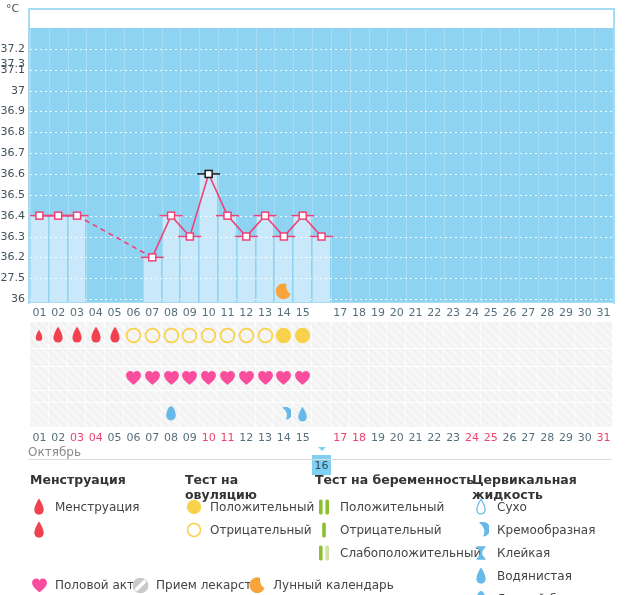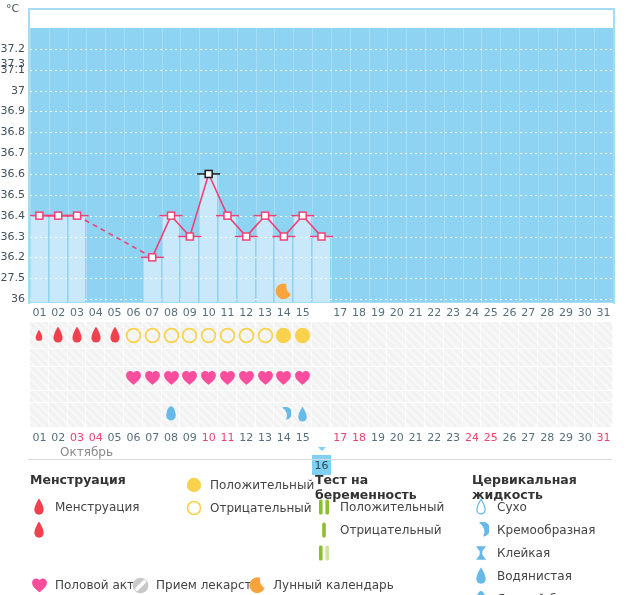--- a/index.html
+++ b/index.html
@@ -21,21 +21,21 @@
   #day-row-1,#day-row-2{left:30px;width:583px;height:19px;background:#fff;}
   #day-row-1{top:303px;}
   #day-row-2{top:427px;height:20px;}
   #icon-grid{left:30px;top:322px;width:583px;height:105px;background:#f7f7f7;
      background-image:repeating-linear-gradient(45deg,rgba(0,0,0,.018) 0 3px,transparent 3px 6px),
        repeating-linear-gradient(90deg,transparent 0 17.806px,#fff 17.806px 18.806px);}
   .rowline{position:absolute;left:0;width:583px;height:1px;background:#fff;}
   .icon-cell{position:absolute;display:flex;align-items:center;justify-content:center;}
   #today-notch{width:0;height:0;border-left:4px solid transparent;border-right:4px solid transparent;
      border-top:4px solid #7fd0f2;}
-  #month-label{left:28px;top:445px;font-size:12px;color:#8a8a8a;margin-left:32px;}
+  #month-label{left:28px;top:445px;font-size:12px;color:#8a8a8a;}
   #divider{left:28px;top:459px;width:584px;height:1px;background:#dcdcdc;}
   .lg-col{position:absolute;top:472px;}
   .lg-head{font-size:12.5px;font-weight:bold;color:#333;height:22px;}
   .lg-item{display:flex;align-items:center;height:21px;margin-top:2px;}
   .lg-ico{width:18px;display:flex;justify-content:center;margin-right:7px;}
   .lg-lab{font-size:12px;color:#444;white-space:nowrap;}
   .ft-item{position:absolute;top:576px;display:flex;align-items:center;height:18px;}
 </style>
 </head>
 <body>
@@ -349,20 +349,21 @@
         </div>
         <div class="lg-item">
           <div class="lg-ico">
             <svg width="16" height="18" viewBox="0 0 16 20" xmlns="http://www.w3.org/2000/svg">
               <path d="M8 .6C8 .6 2.8 8 2.8 13.4a5.2 5.2 0 0 0 10.4 0C13.2 8 8 .6 8 .6Z" fill="#f2414e"></path>
             </svg>
           </div>
         </div>
       </div>
       <div class="lg-col" style="left: 185px;">
+        <div class="lg-head">Тест на овуляцию</div>
         <div class="lg-item">
           <div class="lg-ico">
             <svg width="16" height="16" viewBox="0 0 16 16" xmlns="http://www.w3.org/2000/svg">
               <circle cx="8" cy="8" r="7.2" fill="#f9d24b"></circle>
             </svg>
           </div>
           <div class="lg-lab">Положительный</div>
         </div>
         <div class="lg-item">
           <div class="lg-ico">
@@ -392,20 +393,21 @@
           </div>
           <div class="lg-lab">Отрицательный</div>
         </div>
         <div class="lg-item">
           <div class="lg-ico">
             <svg width="16" height="16" viewBox="0 0 16 16" xmlns="http://www.w3.org/2000/svg">
               <rect x="3" y=".5" width="3.6" height="15" rx="1.6" fill="#8cbf2d"></rect>
               <rect x="9.4" y=".5" width="3.6" height="15" rx="1.6" fill="#cfe3a3"></rect>
             </svg>
           </div>
+          <div class="lg-lab">Слабоположительный</div>
         </div>
       </div>
       <div class="lg-col" style="left: 472px;">
         <div class="lg-head">Цервикальная жидкость</div>
         <div class="lg-item">
           <div class="lg-ico">
             <svg width="16" height="18" viewBox="0 0 16 20" xmlns="http://www.w3.org/2000/svg">
               <path d="M8 1.4C8 1.4 3.5 8.2 3.5 13.2a4.5 4.5 0 0 0 9 0C12.5 8.2 8 1.4 8 1.4Z" fill="#fff" stroke="#66b9e8" stroke-width="1.4"></path>
             </svg>
           </div>

